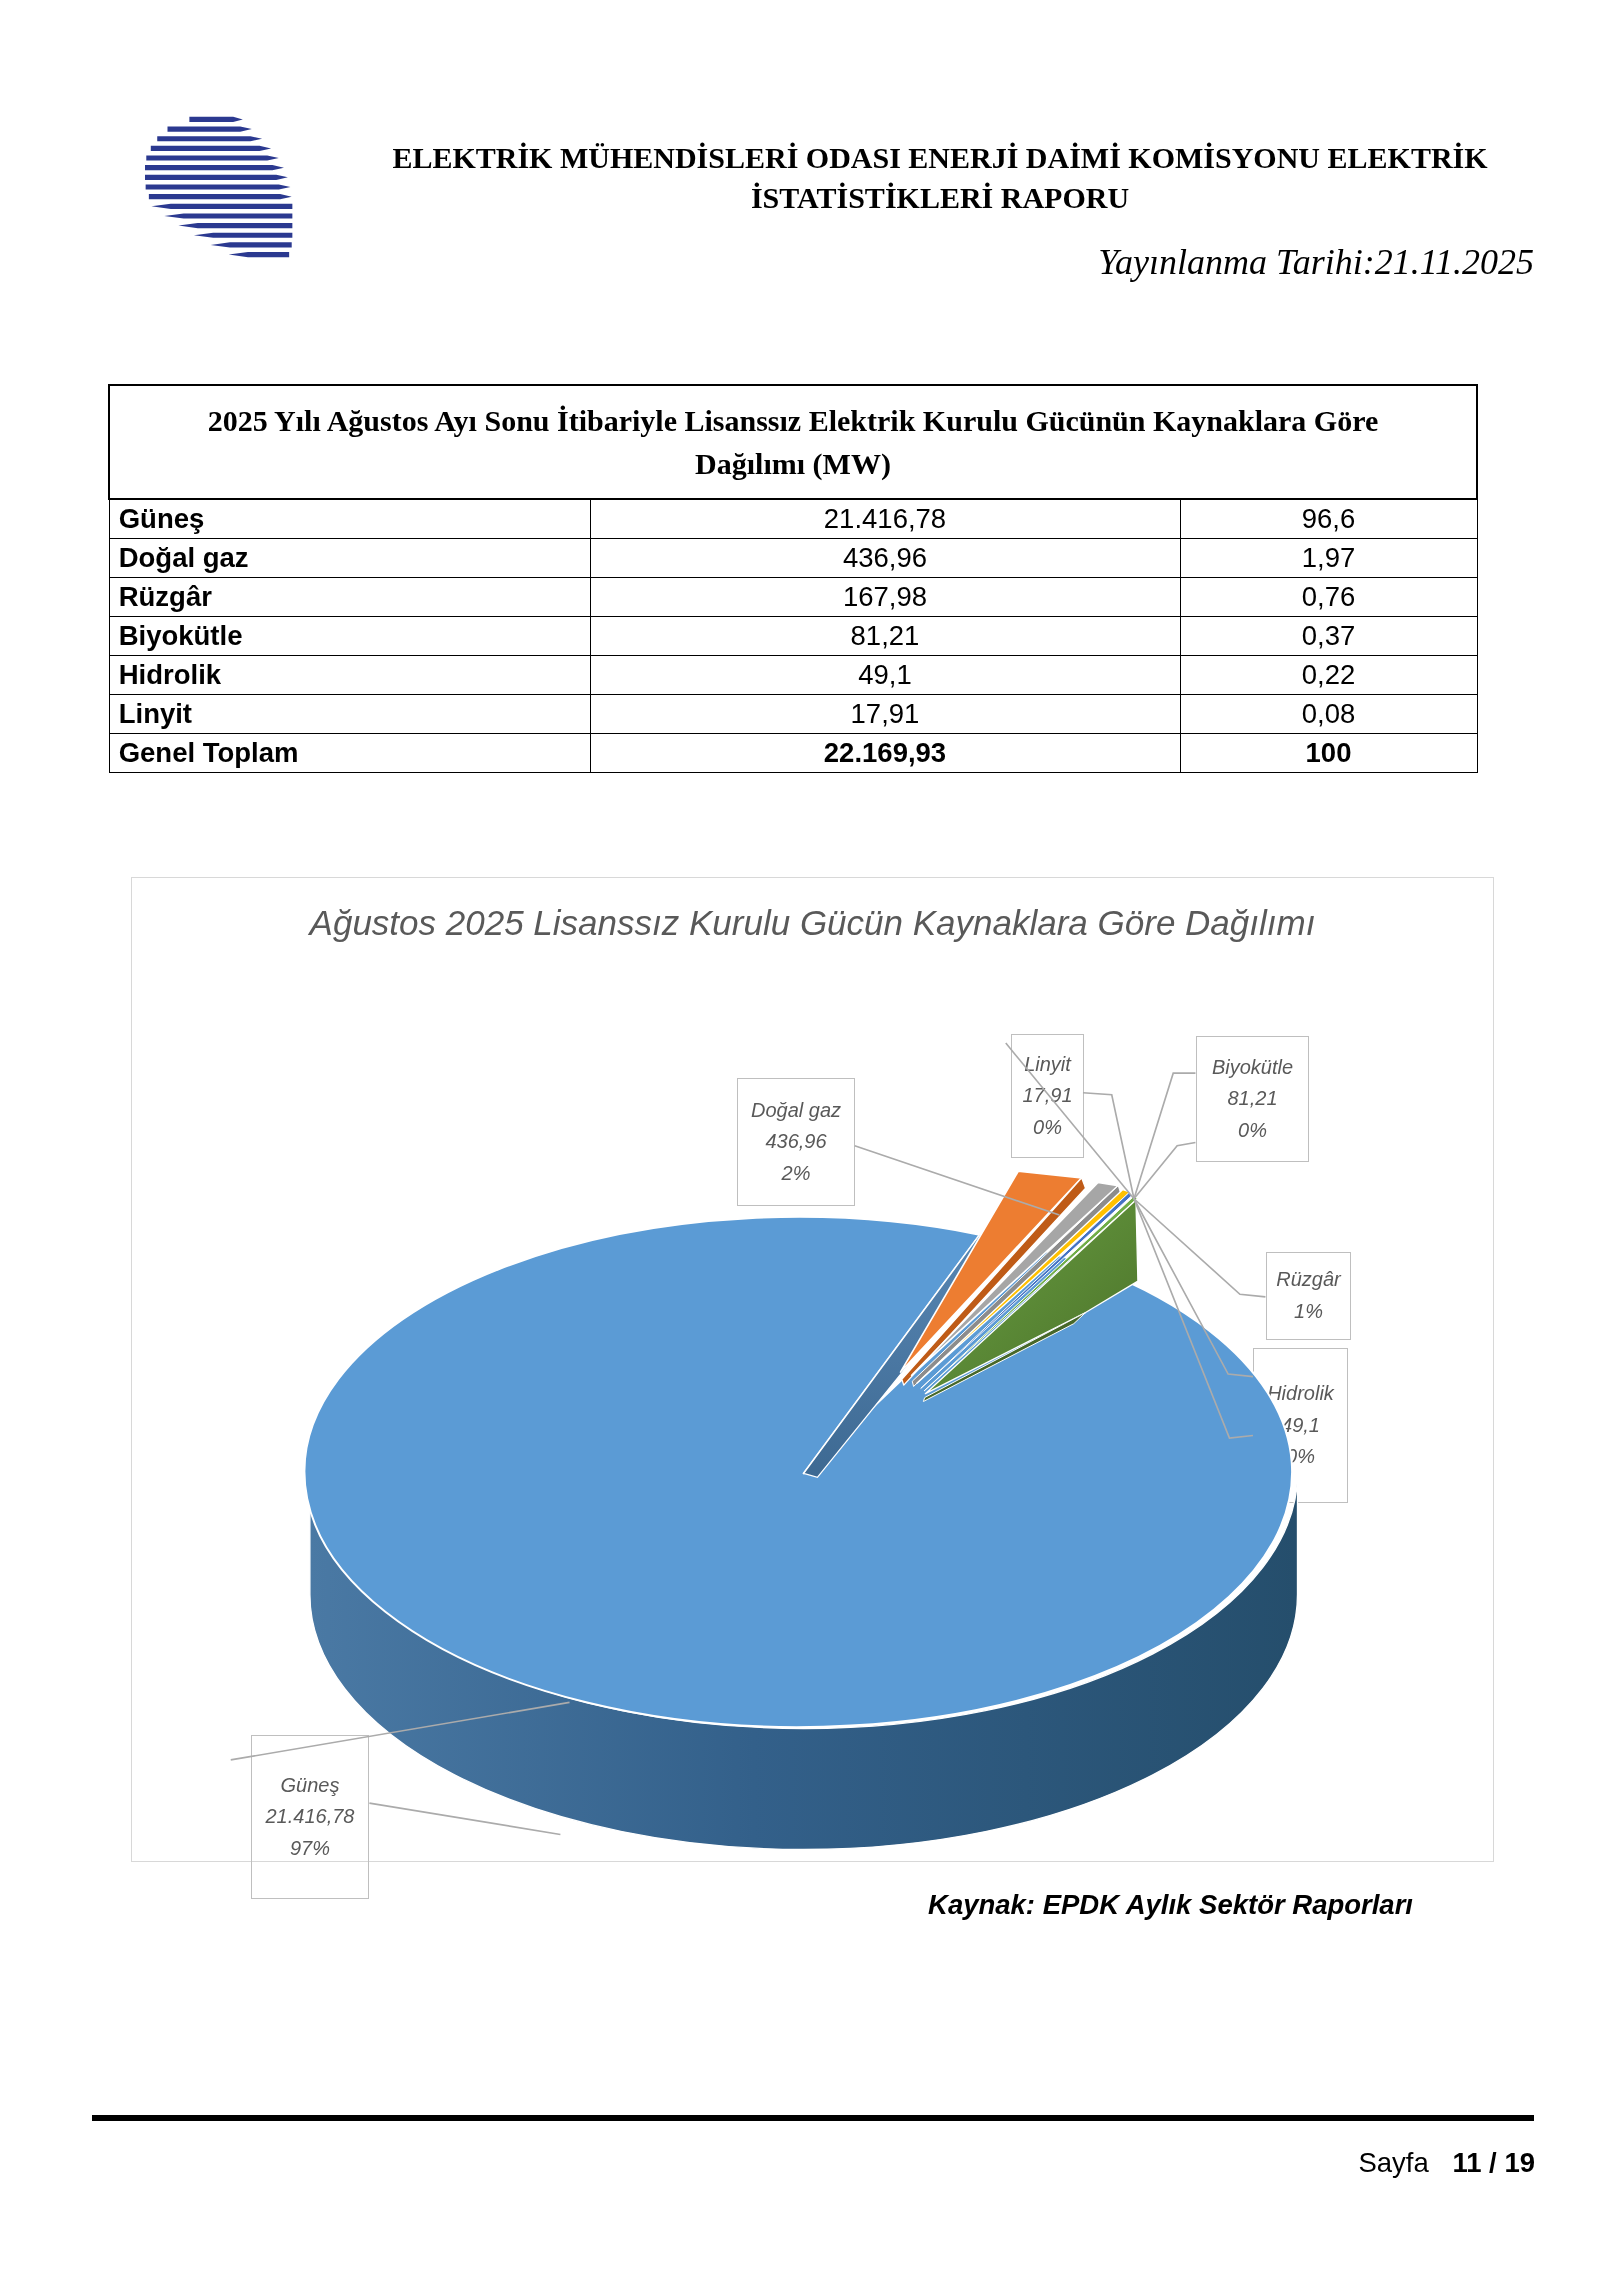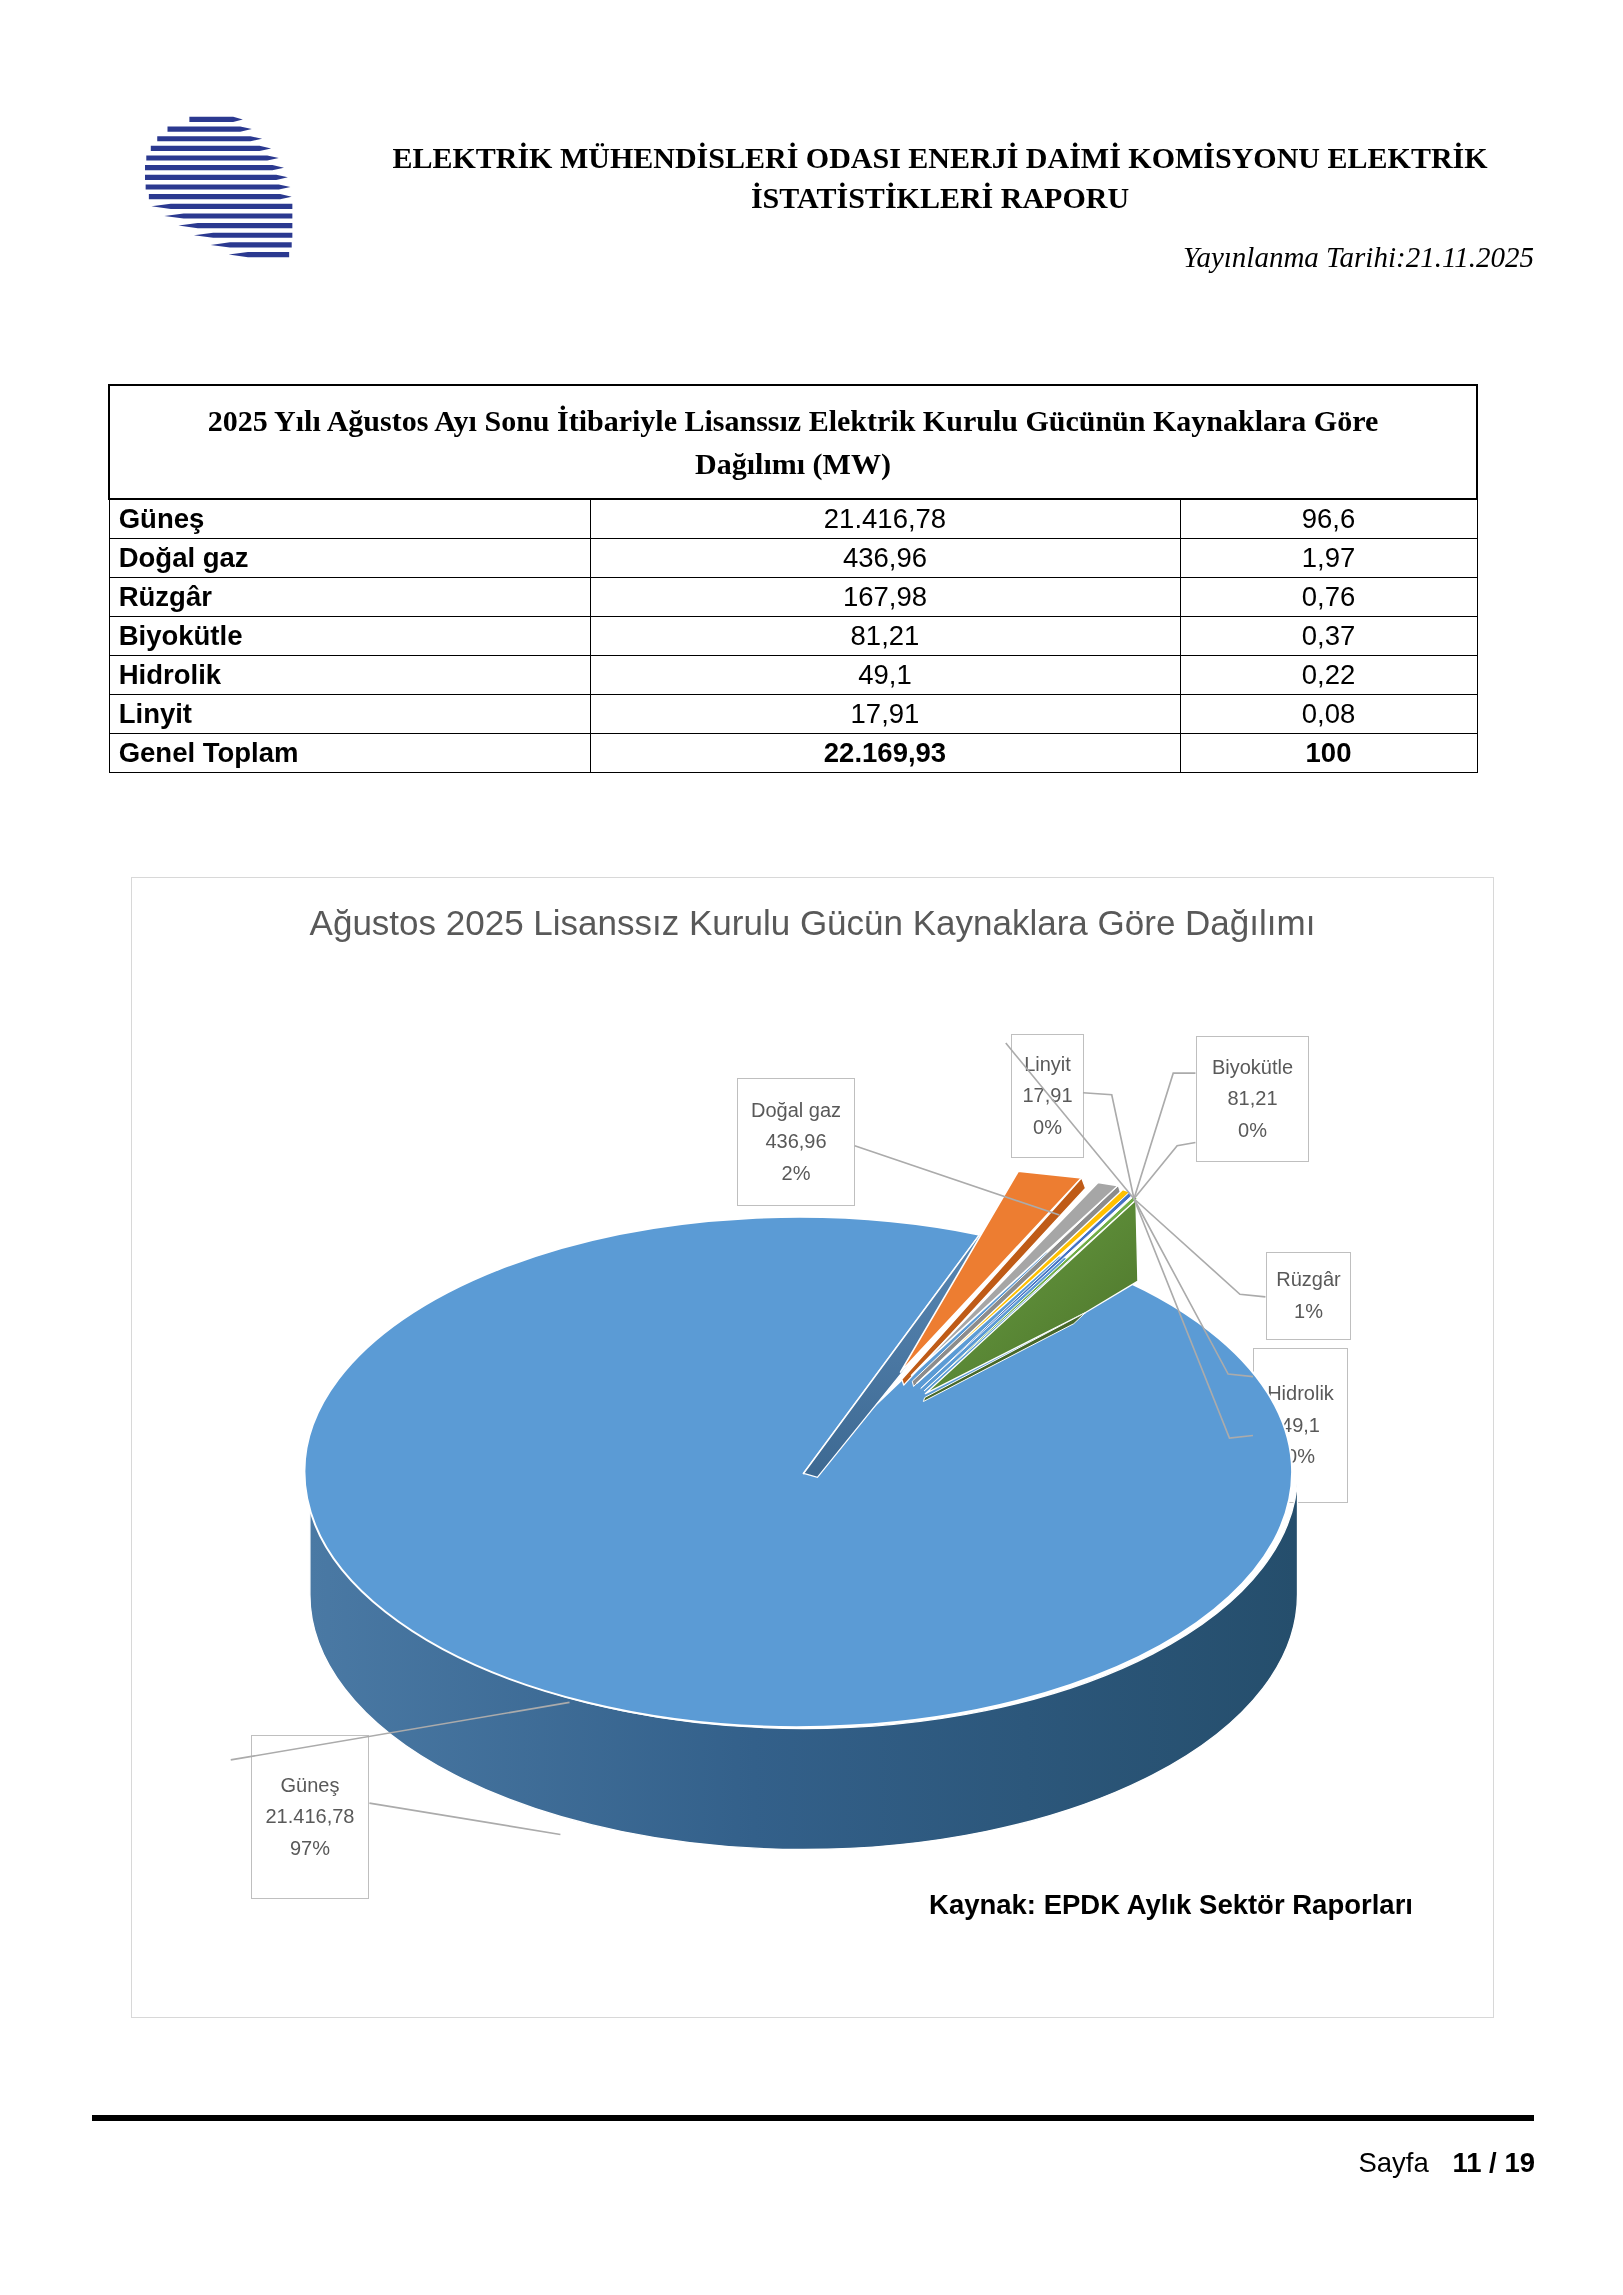--- a/index.html
+++ b/index.html
@@ -10,21 +10,21 @@
   }
   
   .logo{position:absolute;left:145px;top:113px;width:148px;height:148px;}
   .header-title{
     position:absolute;left:286px;top:116px;width:1308px;
     font-family:"Liberation Serif",serif;font-weight:700;font-size:30px;
     line-height:1.32;text-align:center;color:#000;margin-top:22px;
   }
   .pub-date{
     position:absolute;right:89px;top:241px;
-    font-family:"Liberation Serif",serif;font-style:italic;font-size:29px;color:#000;
+    font-family:"Liberation Serif",serif;font-style:italic;font-size:36px;color:#000;
   }
   
   .cap-table{
     position:absolute;left:108px;top:384px;width:1368px;
     border-collapse:collapse;table-layout:fixed;
     font-size:27.5px;
   }
   .cap-table col.c1{width:481px}
   .cap-table col.c2{width:590px}
   .cap-table col.c3{width:297px}
@@ -36,22 +36,22 @@
   }
   .cap-table .head-row th{
     height:39px;font-weight:700;text-align:center;border-bottom:2px solid #000;border-top:2px solid #000;
   }
   .cap-table .data-row td{height:39px;}
   .cap-table .src{font-weight:700;text-align:left;}
   .cap-table .num{text-align:center;font-weight:400;}
   .cap-table .total-row td{font-weight:700;}
   
   .chart-frame{
-    position:absolute;left:131px;top:877px;width:1363px;height:1141px;
-    border:1.3px solid #d8d8d8;background:#fff;
+    position:absolute;left:131px;top:877px;width:1363px;height:985px;
+    border:1.3px solid #d8d8d8;background:#fff;font-style:italic;
   }
   .chart-title{
     position:absolute;left:0;top:25px;width:100%;text-align:center;
     font-size:35px;color:#595959;z-index:1;
   }
   .pie-svg{position:absolute;left:0;top:0;z-index:3;pointer-events:none;}
   .lbl{
     position:absolute;z-index:2;border:1.3px solid #bfbfbf;background:transparent;
     display:flex;flex-direction:column;justify-content:center;align-items:center;
     font-size:20px;line-height:1.58;color:#595959;text-align:center;

